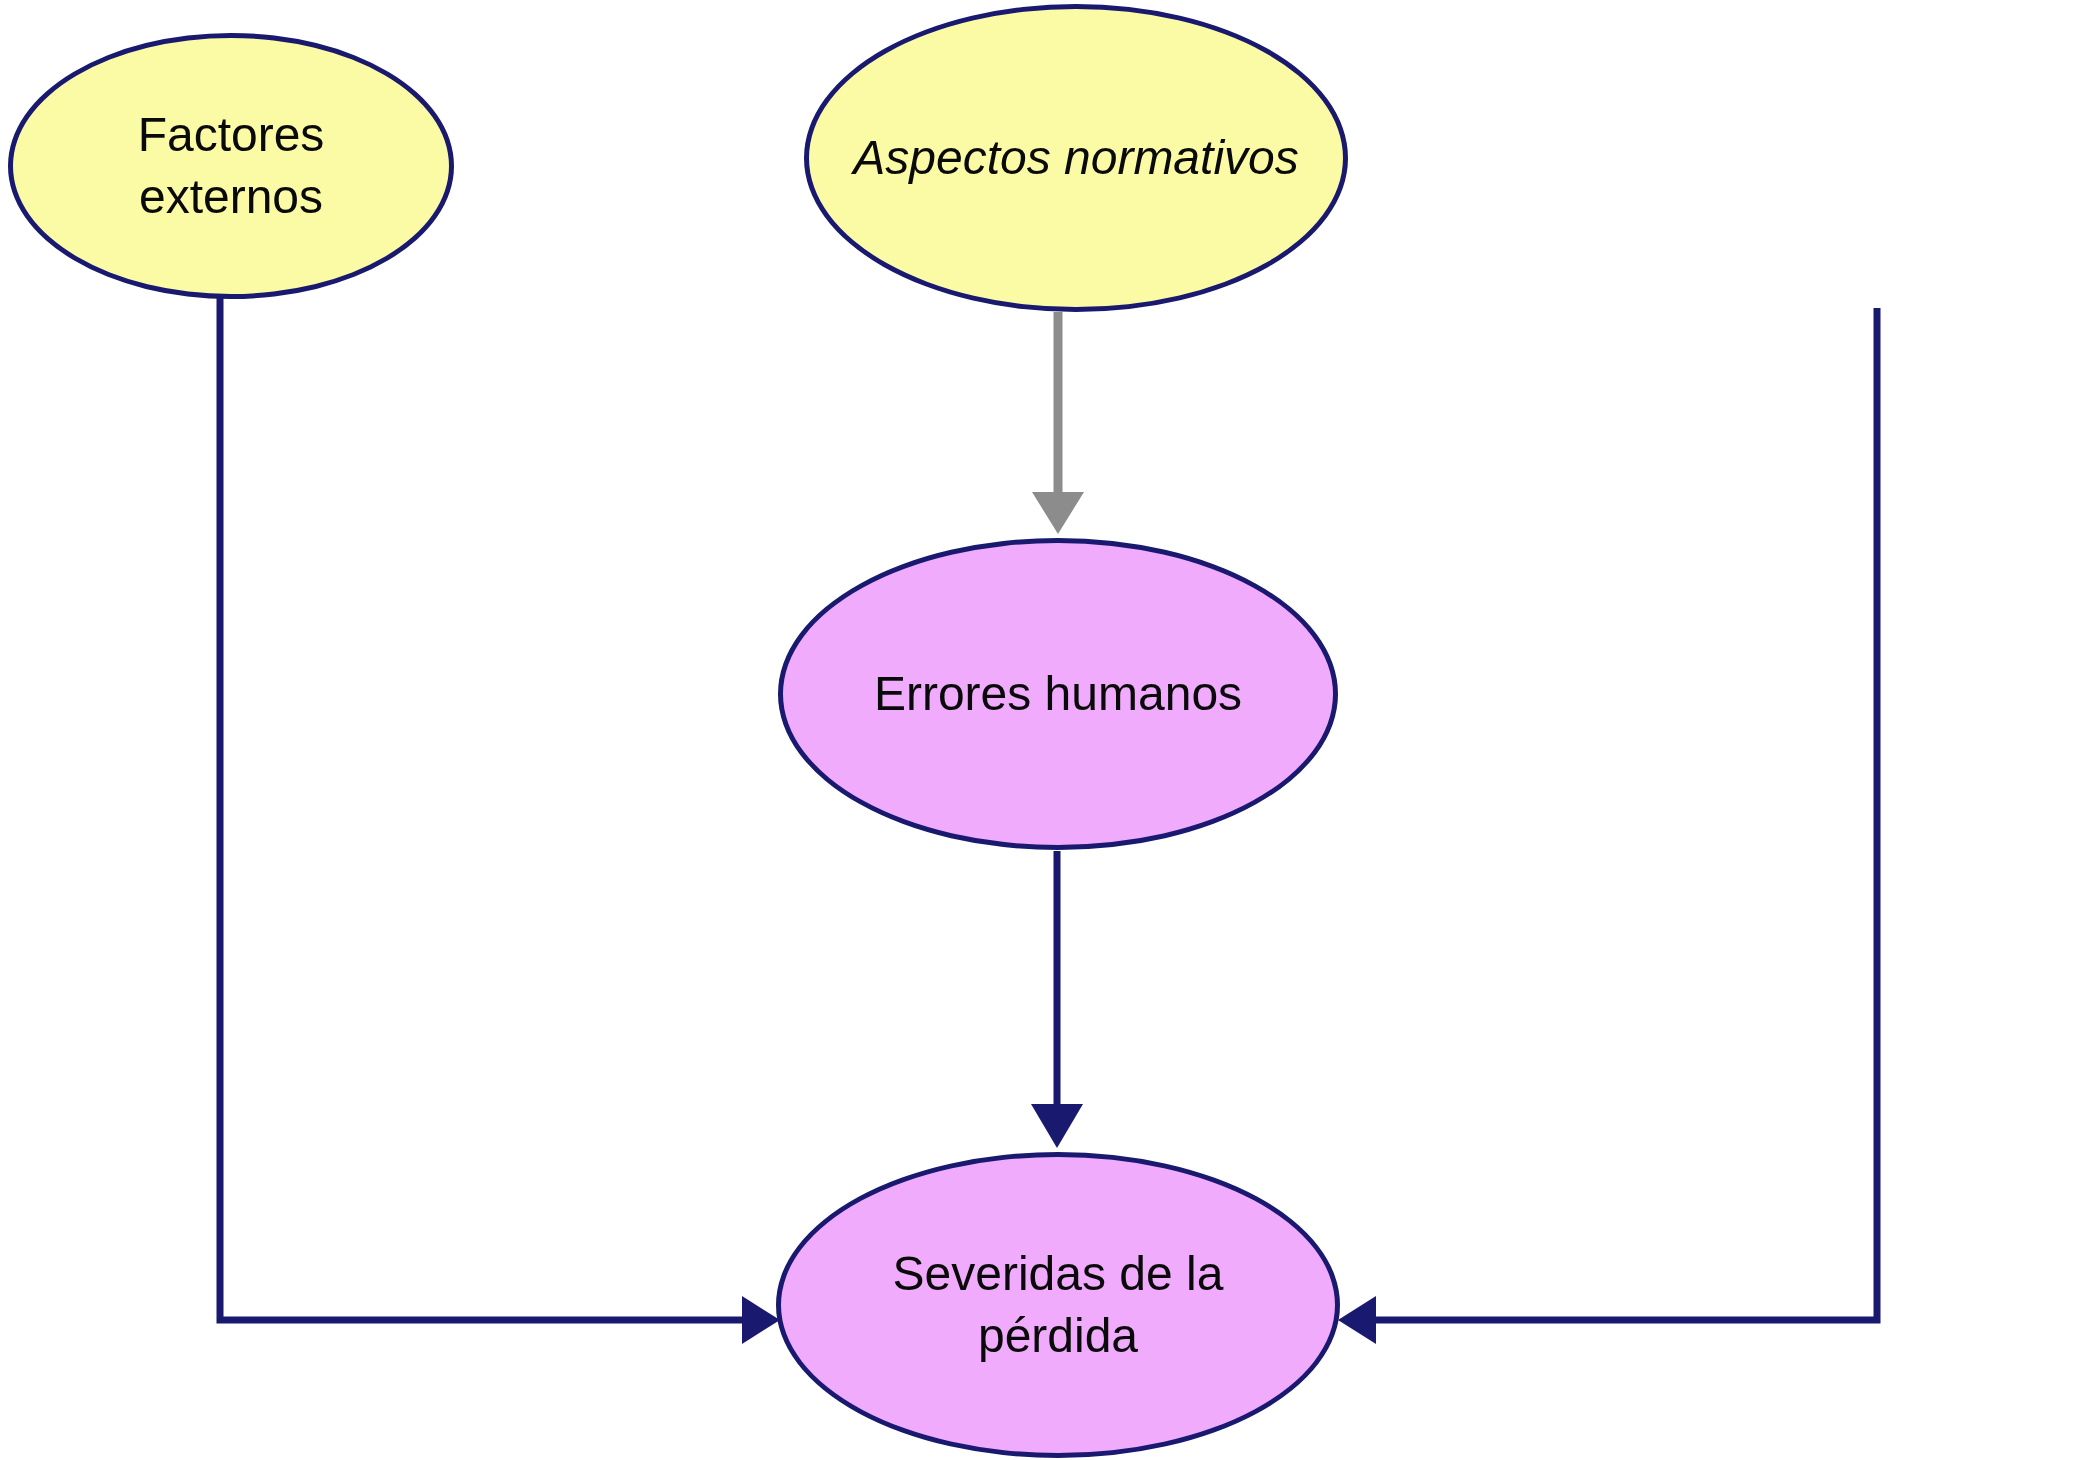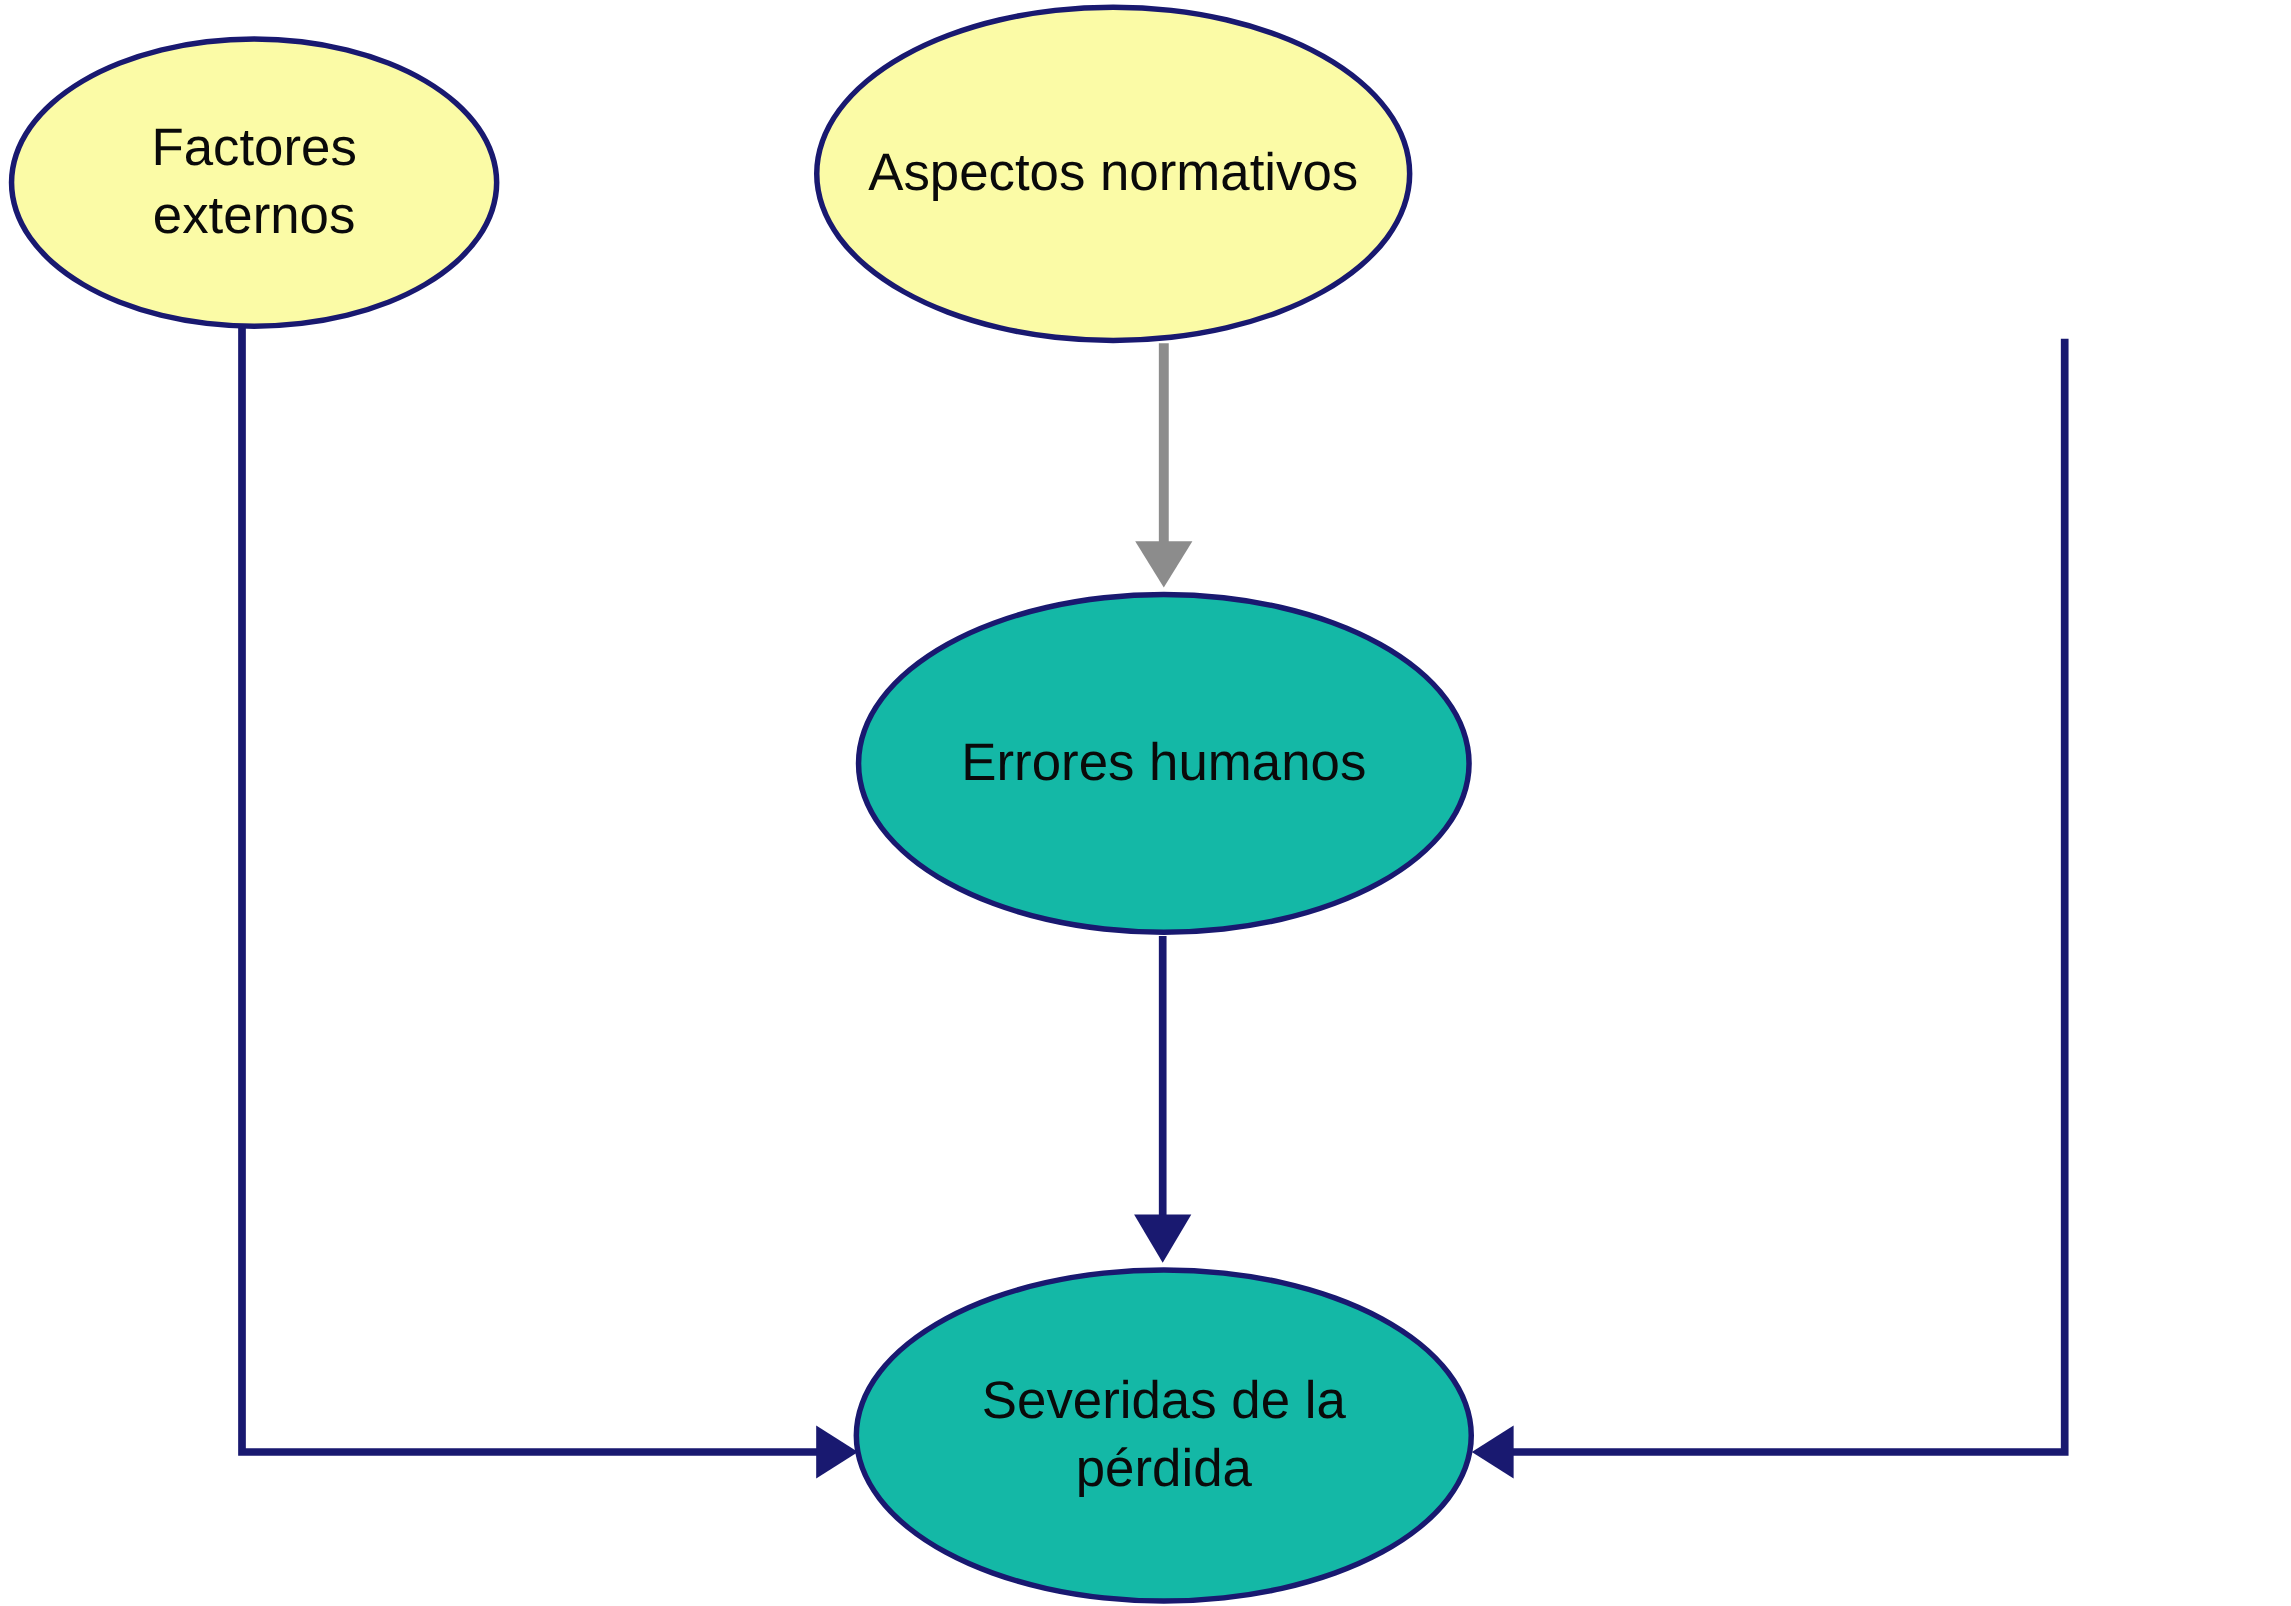--- a/index.html
+++ b/index.html
@@ -25,24 +25,24 @@
     display: flex;
     align-items: center;
     justify-content: center;
     text-align: center;
     white-space: pre-line;
     font-size: 48px;
     line-height: 1.3;
     color: #0a0a0a;
   }
   .fill-yellow { background: #FBFBA6; }
-  .fill-purple { background: #14b8a6; }
+  .fill-purple { background: #f0abfc; }
 
   .node-factores   { left: 8px;    top: 33px;   width: 446px; height: 266px; }
-  .node-aspectos   { left: 740px;  top: 4px;    width: 544px; height: 308px; }
+  .node-aspectos   { left: 804px;  top: 4px;    width: 544px; height: 308px; font-style: italic; }
   .node-fallas     { left: 1632px; top: 20px;   width: 446px; height: 290px; }
   .node-errores    { left: 778px;  top: 538px;  width: 560px; height: 312px; }
   .node-severidas  { left: 776px;  top: 1152px; width: 564px; height: 306px; }
 </style>
 </head>
 <body>
 
 <div class="canvas">
 
   <svg class="edges-layer" viewBox="0 0 2083 1460" xmlns="http://www.w3.org/2000/svg">

